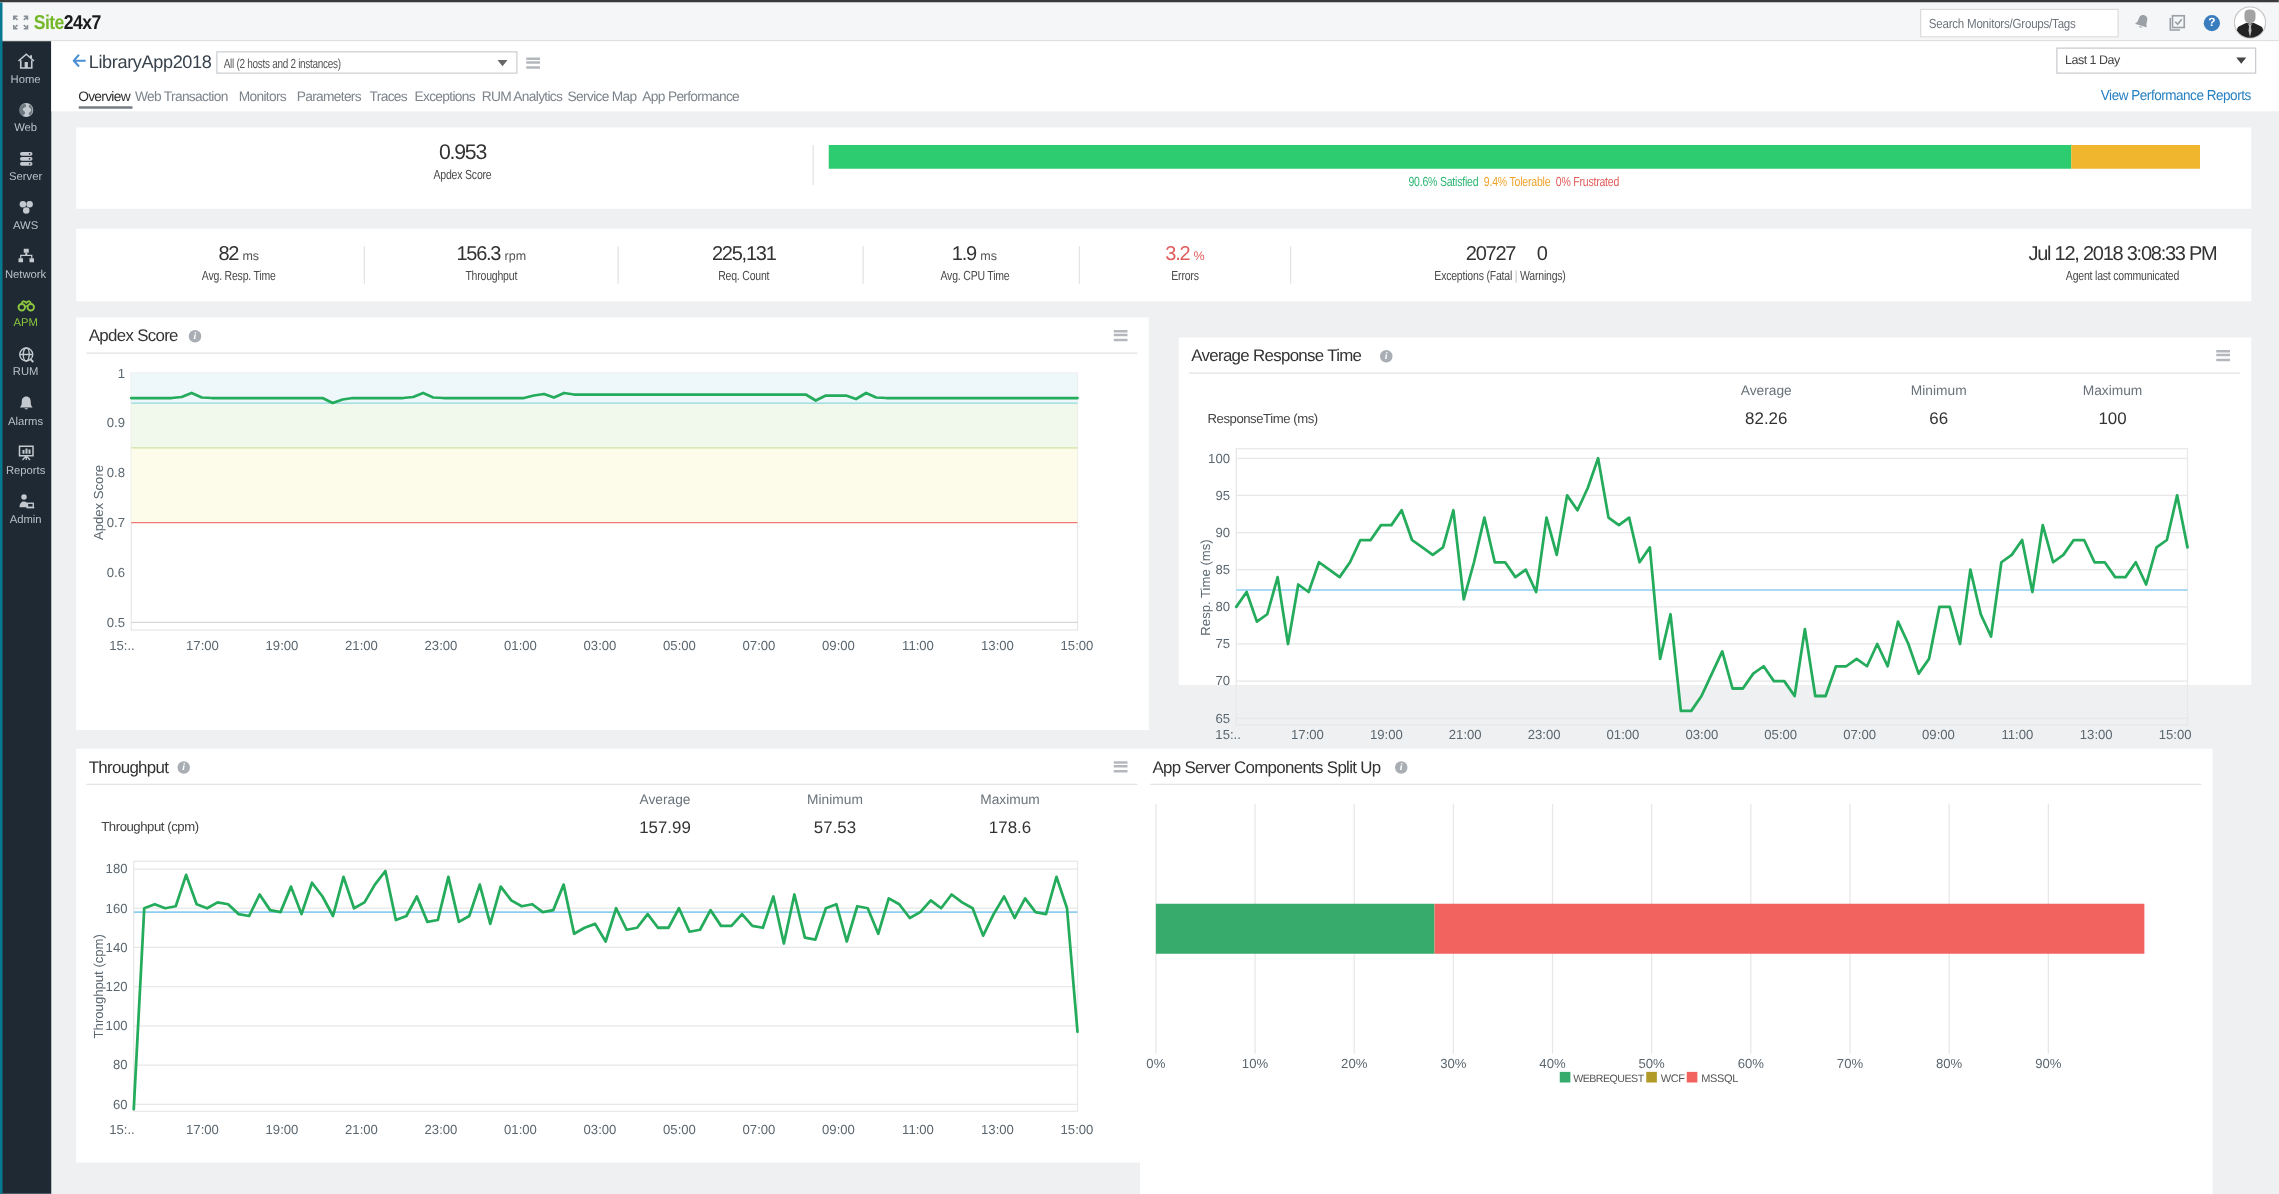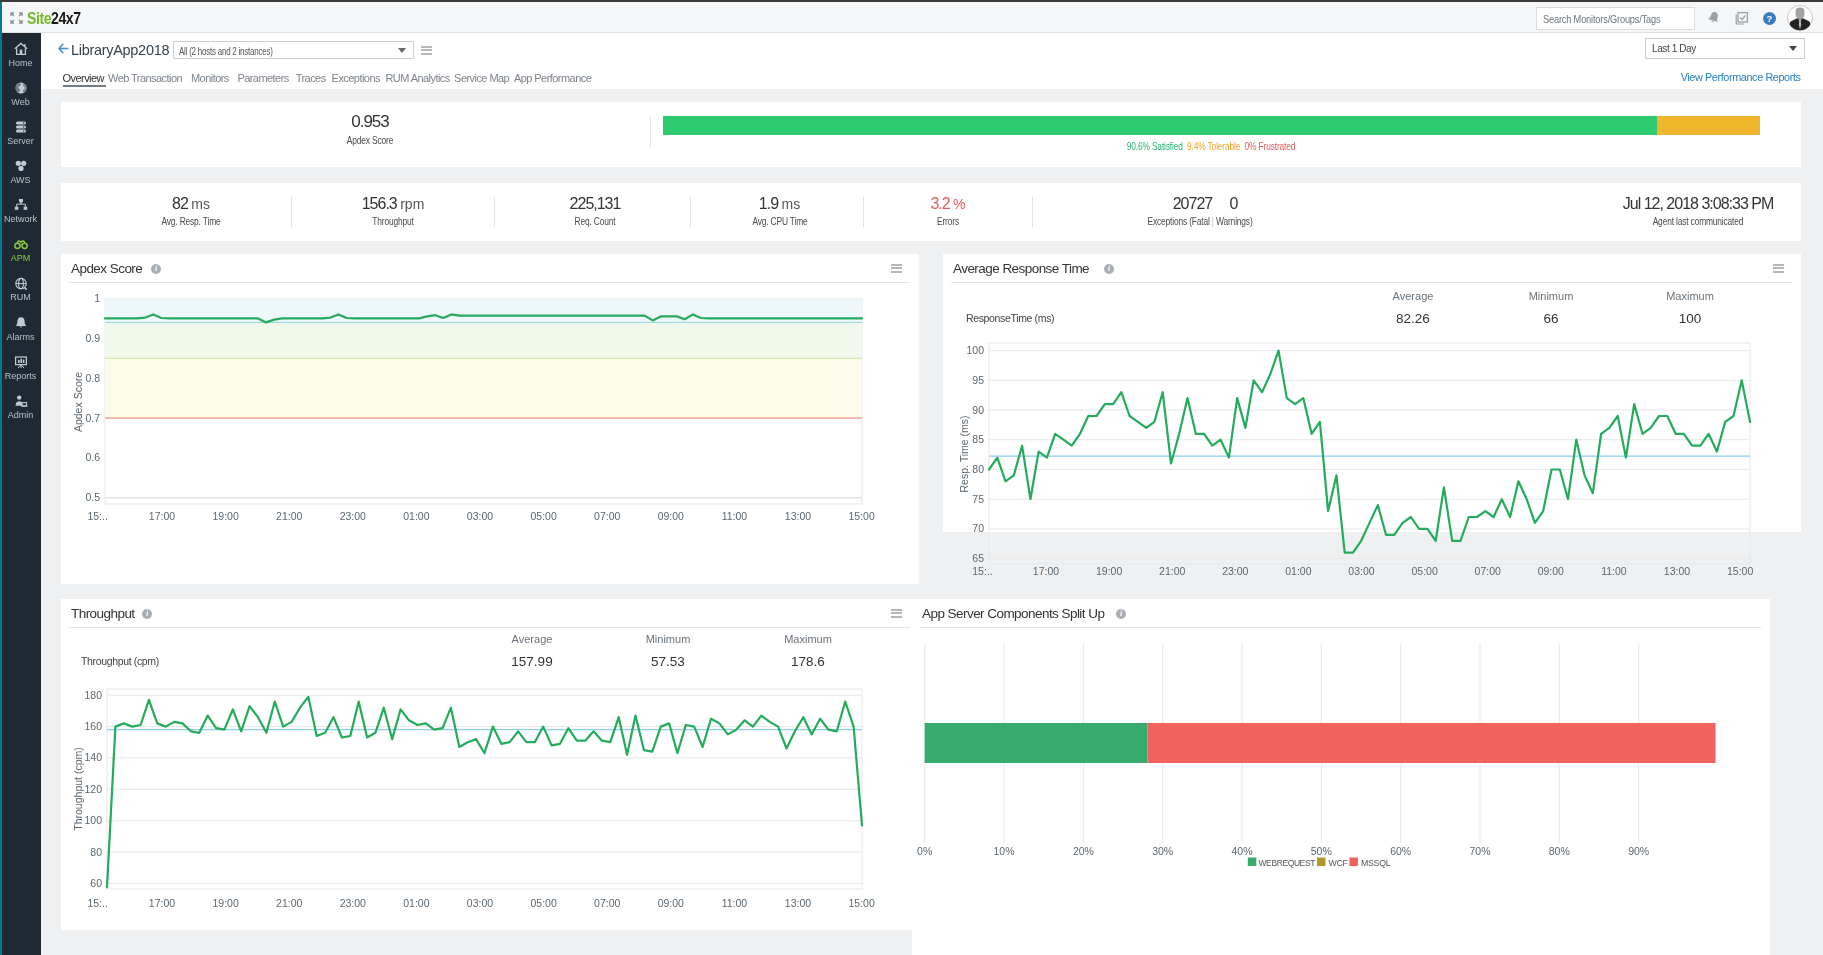--- a/index.html
+++ b/index.html
@@ -8,21 +8,21 @@
 .slab{position:absolute;left:0;width:41px;text-align:center;font-size:9px}
 #whitezone{position:absolute;left:41px;top:33px;width:1782px;height:56px;background:#ffffff}
 .card{position:absolute;background:#ffffff}
 .panel{position:absolute;background:#ffffff}
 .ptitle{position:absolute;left:10px;top:6.5px;font-size:13.5px;color:#333;letter-spacing:-0.55px}
 .pline{position:absolute;left:8px;top:27.5px;right:9px;height:1px;background:#e4e4e4}
 .info{position:absolute;width:10px;height:10px;border-radius:50%;background:#a9aeb4;color:#fff;font-size:8px;font-weight:bold;text-align:center;line-height:10px;font-style:italic;font-family:"Liberation Serif",serif}
 .burg span{display:block;width:11px;height:1.8px;background:#b4b8bd;margin-bottom:1.6px}
 .tab{position:absolute;top:71.5px;font-size:11px;color:#7d848b;letter-spacing:-0.55px;white-space:nowrap}
 .sv{position:absolute;font-size:16px;color:#333;letter-spacing:-1px;white-space:nowrap;text-align:center;transform:translateX(-50%)}
-.sv small{font-size:14px;color:#555;letter-spacing:0}
+.sv small{font-size:10px;color:#555;letter-spacing:0}
 .sl{position:absolute;font-size:10.5px;color:#4a4a4a;letter-spacing:-0.2px;white-space:nowrap;text-align:center;transform:translateX(-50%) scaleX(0.8)}
 .vdiv{position:absolute;width:1px;background:#e3e3e3}
 </style></head><body>
 <div id="topstrip"></div>
 <div style="position:absolute;left:0;top:2px;width:2px;height:953px;background:#077a92;z-index:5"></div>
 <div id="header"></div>
 <div style="position:absolute;left:27px;top:10px;font-size:16px;font-weight:bold;letter-spacing:-0.5px;transform:scaleX(0.88);transform-origin:0 0"><span style="color:#74b829">Site</span><span style="color:#1a1a1a">24x7</span></div>
 <div style="position:absolute;left:1536px;top:7px;width:159px;height:23px;background:#fff;border:1px solid #dcdcdc"></div>
 <div style="position:absolute;left:1543px;top:13px;font-size:10.5px;color:#6e757c;letter-spacing:-0.2px;transform:scaleX(0.88);transform-origin:0 0">Search Monitors/Groups/Tags</div>
 <svg style="position:absolute;left:10px;top:12px" width="13" height="12" viewBox="0 0 13 12">
@@ -216,21 +216,21 @@
       <text x="482.6" y="266.0" font-family="&quot;Liberation Sans&quot;, sans-serif" font-size="10.5" fill="#5b6770" text-anchor="middle">05:00</text>
       <text x="546.2" y="266.0" font-family="&quot;Liberation Sans&quot;, sans-serif" font-size="10.5" fill="#5b6770" text-anchor="middle">07:00</text>
       <text x="609.8" y="266.0" font-family="&quot;Liberation Sans&quot;, sans-serif" font-size="10.5" fill="#5b6770" text-anchor="middle">09:00</text>
       <text x="673.4" y="266.0" font-family="&quot;Liberation Sans&quot;, sans-serif" font-size="10.5" fill="#5b6770" text-anchor="middle">11:00</text>
       <text x="737.0" y="266.0" font-family="&quot;Liberation Sans&quot;, sans-serif" font-size="10.5" fill="#5b6770" text-anchor="middle">13:00</text>
       <text x="800.6" y="266.0" font-family="&quot;Liberation Sans&quot;, sans-serif" font-size="10.5" fill="#5b6770" text-anchor="middle">15:00</text>
       <text x="36.6" y="266.0" font-family="&quot;Liberation Sans&quot;, sans-serif" font-size="10.5" fill="#5b6770" text-anchor="middle">15:..</text>
       <polyline points="44.0,64.4 52.1,64.4 60.1,64.4 68.2,64.4 76.2,64.4 84.3,63.6 92.3,60.4 100.4,64.0 108.4,64.4 116.5,64.4 124.5,64.4 132.6,64.4 140.6,64.4 148.7,64.4 156.7,64.4 164.8,64.4 172.9,64.4 180.9,64.4 189.0,64.4 197.0,64.4 205.1,68.4 213.1,65.6 221.2,64.4 229.2,64.4 237.3,64.4 245.3,64.4 253.4,64.4 261.4,64.4 269.5,63.6 277.5,60.4 285.6,64.0 293.6,64.4 301.7,64.4 309.8,64.4 317.8,64.4 325.9,64.4 333.9,64.4 342.0,64.4 350.0,64.4 358.1,64.4 366.1,62.4 374.2,61.2 382.2,64.0 390.3,60.4 398.3,61.6 406.4,61.6 414.4,61.6 422.5,61.6 430.6,61.6 438.6,61.6 446.7,61.6 454.7,61.6 462.8,61.6 470.8,61.6 478.9,61.6 486.9,61.6 495.0,61.6 503.0,61.6 511.1,61.6 519.1,61.6 527.2,61.6 535.2,61.6 543.3,61.6 551.4,61.6 559.4,61.6 567.5,61.6 575.5,61.6 583.6,61.6 591.6,66.4 599.7,62.4 607.7,62.4 615.8,62.4 623.8,65.2 631.9,60.4 639.9,64.0 648.0,64.4 656.0,64.4 664.1,64.4 672.1,64.4 680.2,64.4 688.3,64.4 696.3,64.4 704.4,64.4 712.4,64.4 720.5,64.4 728.5,64.4 736.6,64.4 744.6,64.4 752.7,64.4 760.7,64.4 768.8,64.4 776.8,64.4 784.9,64.4 792.9,64.4 801.0,64.4" fill="none" stroke="#24ab5b" stroke-width="2.2" stroke-linejoin="round" stroke-linecap="round"></polyline>
     </svg>
   </div>
-<div class="panel" style="left:943px;top:254px;width:858px;height:278px">
+<div class="panel" style="left:943px;top:270px;width:858px;height:278px">
     <div class="ptitle">Average Response Time</div>
     <div class="info" style="left:161px;top:10px">i</div>
     <div class="pline"></div>
     <div class="burg" style="position:absolute;right:17px;top:10px">
       <span></span>
       <span></span>
       <span></span>
     </div>
     <svg width="858" height="330" viewBox="0 0 858 330" style="position:absolute;left:0;top:0">
       <rect x="46.000000" y="89" width="761.000000" height="221" fill="none" stroke="#e8e8e8"></rect>

